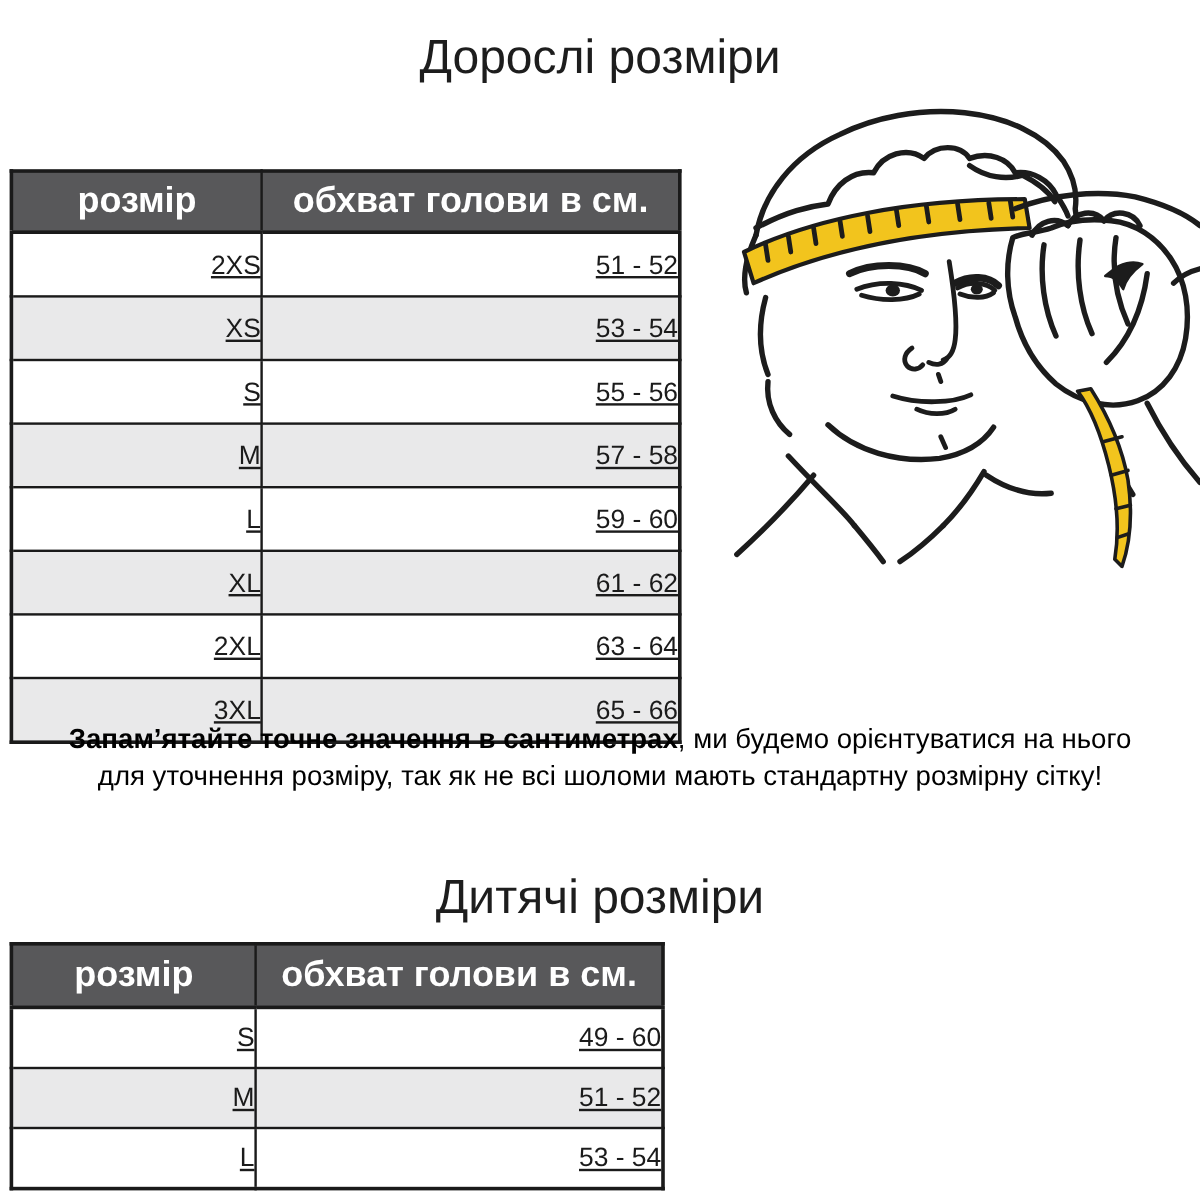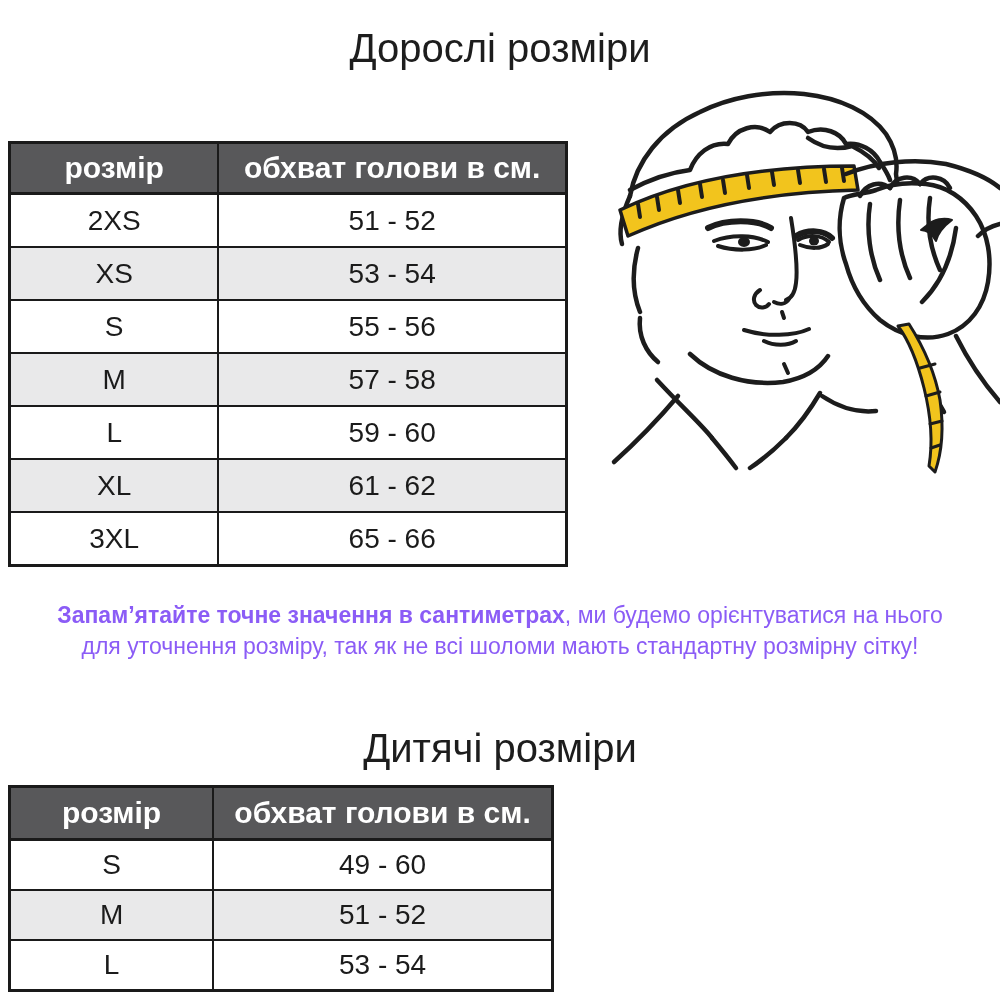--- a/index.html
+++ b/index.html
@@ -21,31 +21,31 @@
   table.adult-table{left:8px;top:93px;width:560px;}
   table.kids-table{left:8px;top:737px;width:546px;}
   .size-table th{
     background:var(--header-bg,#58585a);color:var(--header-text,#ffffff);
     font-size:30px;font-weight:bold;text-align:center;vertical-align:middle;
     border:2px solid var(--border,#1a1a1a);border-bottom-width:3px;padding:0;
   }
   .adult-table th{height:48px;}
   .kids-table th{height:50px;}
   .size-table td{
-    font-size:28px;text-align:center;vertical-align:middle;color:#1b1b1b;
-    border:2px solid var(--border,#1a1a1a);padding:0;background:var(--row-bg,#ffffff);
+    font-size:22px;text-align:right;vertical-align:middle;color:#1b1b1b;
+    border:2px solid var(--border,#1a1a1a);padding:0;background:var(--row-bg,#ffffff);text-decoration:underline;
   }
   .adult-table td{height:51px;}
   .kids-table td{height:48px;}
   .size-table tbody tr:nth-child(even) td{background:var(--row-alt-bg,#e9e9ea);}
   .col-size{width:37.5%;}
   .col-range{width:62.5%;}
   .note{
     position:absolute;top:600px;left:20px;width:960px;margin:0;text-align:center;
-    font-size:23px;line-height:31px;color:#8b5cf6;
+    font-size:23px;line-height:31px;color:#000000;
   }
   .note strong{font-weight:bold;}
   .illustration{position:absolute;left:608px;top:78px;width:392px;height:412px;}
 </style>
 </head>
 <body>
 
 <div class="page">
 
   <h1 class="title adult">Дорослі розміри</h1>
@@ -78,20 +78,24 @@
           <td>M</td>
           <td>57 - 58</td>
         </tr>
       <tr>
           <td>L</td>
           <td>59 - 60</td>
         </tr>
       <tr>
           <td>XL</td>
           <td>61 - 62</td>
+        </tr>
+      <tr>
+          <td>2XL</td>
+          <td>63 - 64</td>
         </tr>
       <tr>
           <td>3XL</td>
           <td>65 - 66</td>
         </tr>
     </tbody>
   </table>
 
   <svg class="illustration" viewBox="0 0 392 412" xmlns="http://www.w3.org/2000/svg">
 

